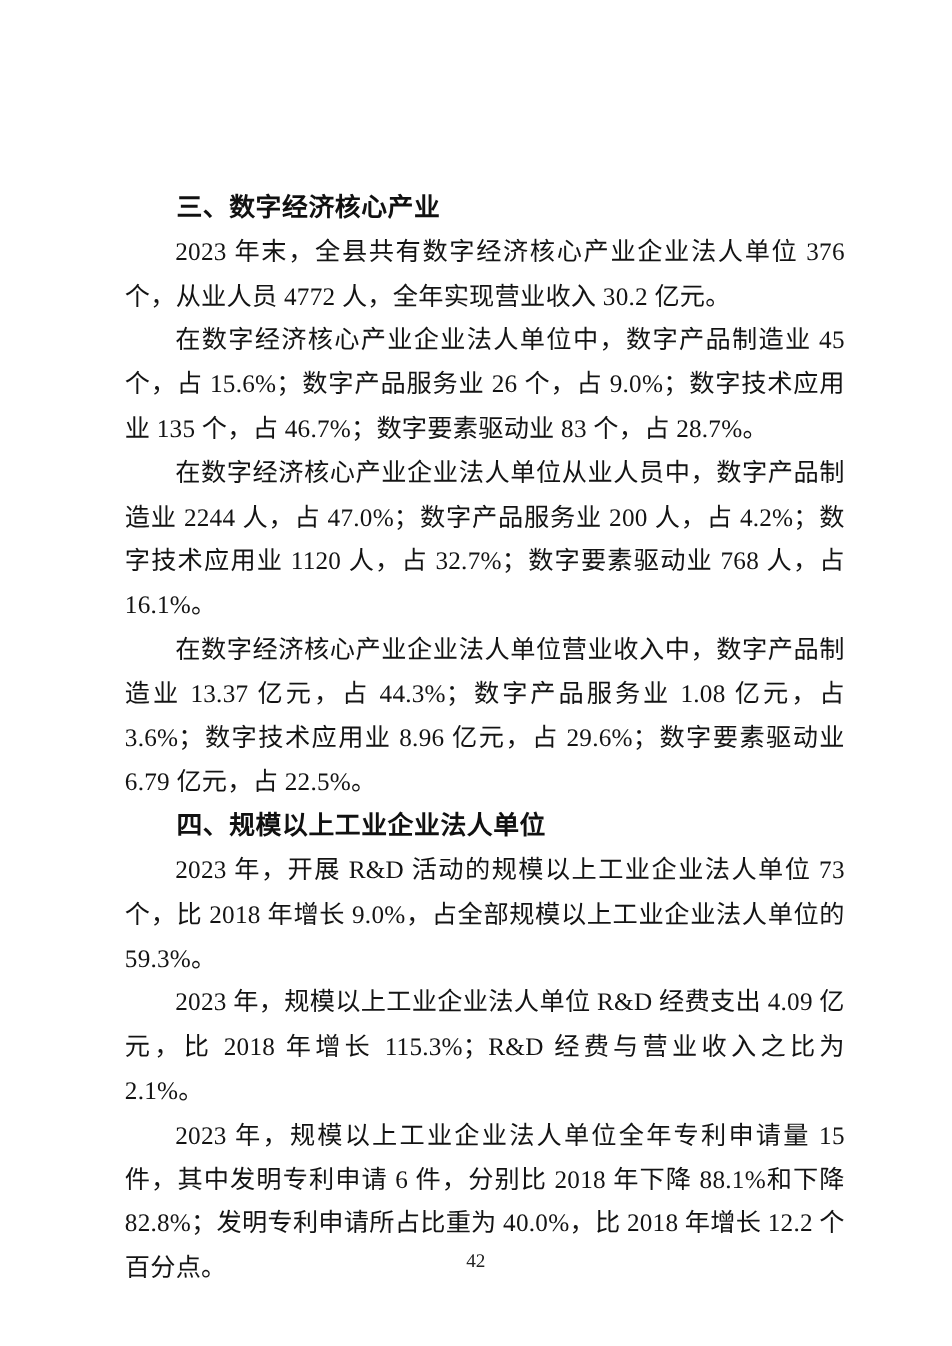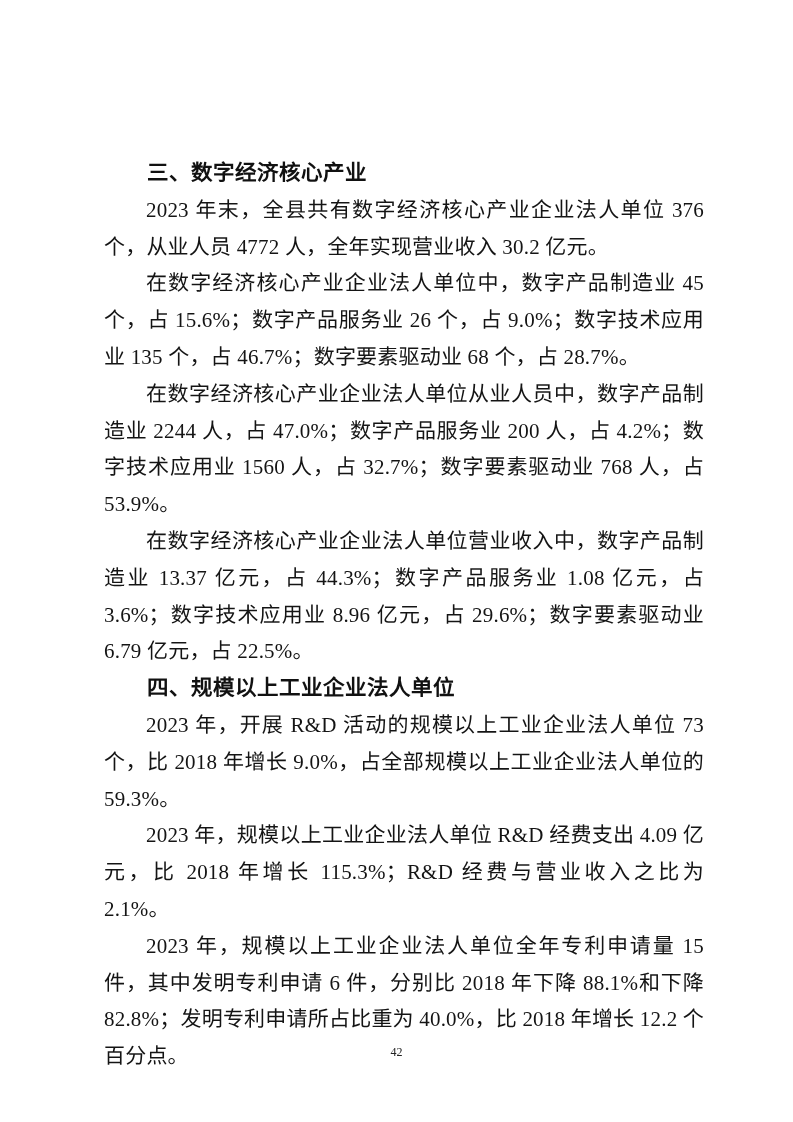--- a/index.html
+++ b/index.html
@@ -40,36 +40,36 @@
     text-indent: 2em;
     color: #111111;
     letter-spacing: 0.5px;
   }
   .page-footer {
     position: absolute;
     top: 1033px;
     left: 0;
     right: 0;
     text-align: center;
-    font-size: 12px;
+    font-size: 16px;
     line-height: 22px;
     color: #222222;
   }
 </style>
 </head>
 <body>
 
 <div class="page">
   <div class="content">
 
     <section>
       <h2>三、数字经济核心产业</h2>
       <p>2023 年末，全县共有数字经济核心产业企业法人单位 376 个，从业人员 4772 人，全年实现营业收入 30.2 亿元。</p>
-      <p>在数字经济核心产业企业法人单位中，数字产品制造业 45 个，占 15.6%；数字产品服务业 26 个，占 9.0%；数字技术应用业 135 个，占 46.7%；数字要素驱动业 68 个，占 28.7%。</p>
-      <p>在数字经济核心产业企业法人单位从业人员中，数字产品制造业 2244 人，占 47.0%；数字产品服务业 200 人，占 4.2%；数字技术应用业 1560 人，占 32.7%；数字要素驱动业 768 人，占 53.9%。</p>
+      <p>在数字经济核心产业企业法人单位中，数字产品制造业 45 个，占 15.6%；数字产品服务业 26 个，占 9.0%；数字技术应用业 135 个，占 46.7%；数字要素驱动业 83 个，占 28.7%。</p>
+      <p>在数字经济核心产业企业法人单位从业人员中，数字产品制造业 2244 人，占 47.0%；数字产品服务业 200 人，占 4.2%；数字技术应用业 1120 人，占 32.7%；数字要素驱动业 768 人，占 16.1%。</p>
       <p>在数字经济核心产业企业法人单位营业收入中，数字产品制造业 13.37 亿元，占 44.3%；数字产品服务业 1.08 亿元，占 3.6%；数字技术应用业 8.96 亿元，占 29.6%；数字要素驱动业 6.79 亿元，占 22.5%。</p>
     </section>
 
     <section>
       <h2>四、规模以上工业企业法人单位</h2>
       <p>2023 年，开展 R&amp;D 活动的规模以上工业企业法人单位 73 个，比 2018 年增长 9.0%，占全部规模以上工业企业法人单位的 59.3%。</p>
       <p>2023 年，规模以上工业企业法人单位 R&amp;D 经费支出 4.09 亿元，比 2018 年增长 115.3%；R&amp;D 经费与营业收入之比为 2.1%。</p>
       <p>2023 年，规模以上工业企业法人单位全年专利申请量 15 件，其中发明专利申请 6 件，分别比 2018 年下降 88.1%和下降 82.8%；发明专利申请所占比重为 40.0%，比 2018 年增长 12.2 个百分点。</p>
     </section>
 

